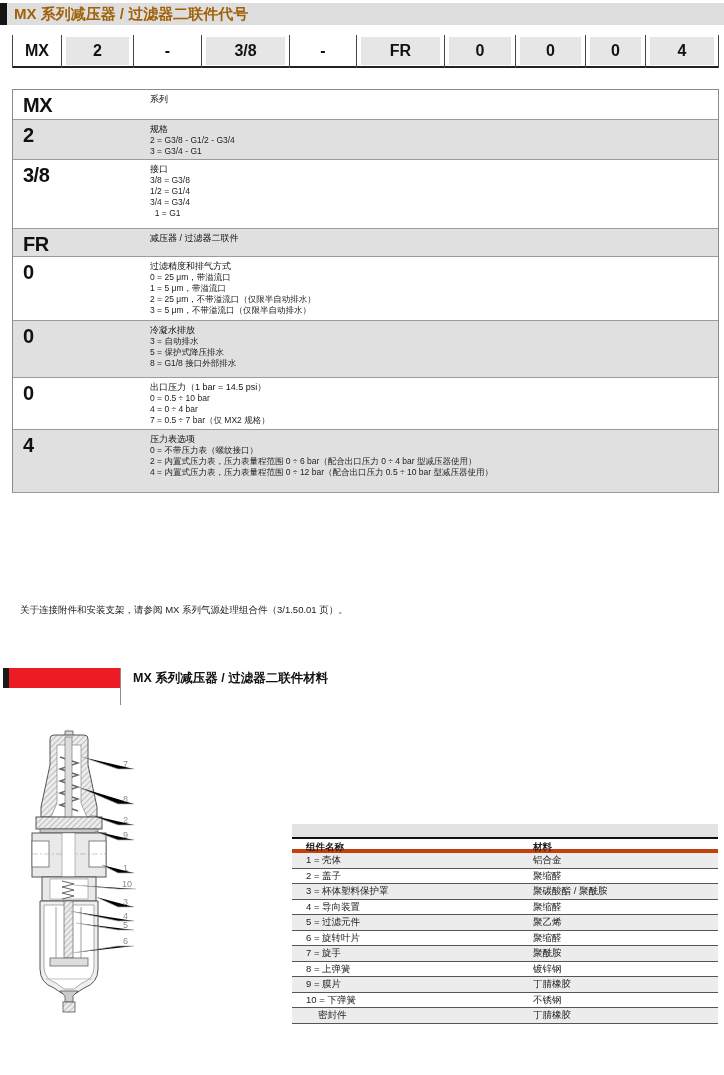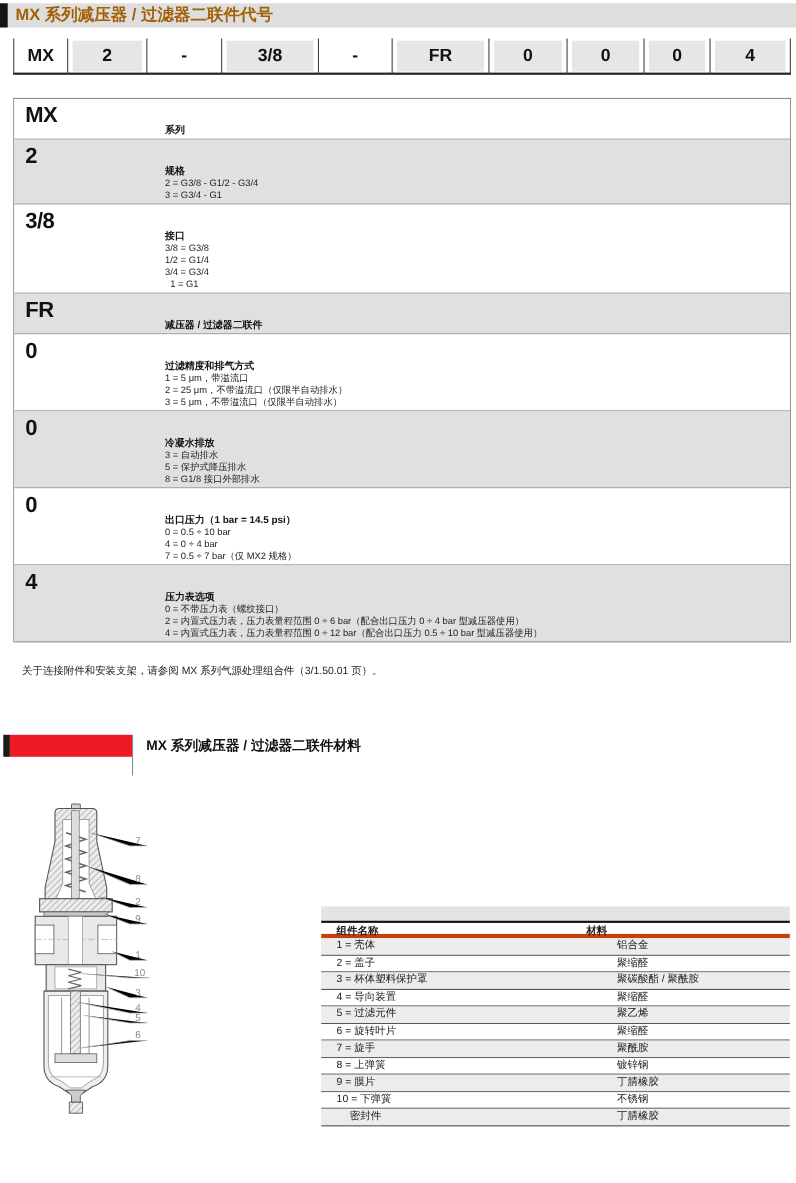--- a/index.html
+++ b/index.html
@@ -19,21 +19,21 @@
   .oc-box { position:absolute; left:4px; right:4px; top:2px; bottom:3px; display:flex; align-items:center; justify-content:center; }
   .oc-box.shaded { background:#e6e6e6; }
   .oc-val { font-weight:bold; font-size:16px; color:#111; }
 
   
   .code-table { position:absolute; top:89px; left:12px; width:707px; border:1px solid #8a8a8a; border-bottom:none; }
   .ct-row { display:flex; border-bottom:1px solid #9a9a9a; background:#fff; }
   .ct-row.shaded { background:#e0e0e0; }
   .ct-code { flex:0 0 135px; font-weight:bold; font-size:20px; line-height:24px; padding:3px 0 0 10px; color:#111; letter-spacing:-0.5px; }
   .ct-desc { flex:1; padding:4px 6px 2px 2px; }
-  .ct-title { font-weight:bold; font-size:9px; line-height:11px; color:#111;margin-top:19px; }
+  .ct-title { font-weight:normal; font-size:9px; line-height:11px; color:#111; }
   .ct-opt { font-size:8.5px; line-height:11px; color:#222; white-space:pre-wrap; }
 
   
   .note { position:absolute; top:604px; left:20px; font-size:9.5px; color:#222; }
 
   
   .sec-black { position:absolute; top:668px; left:3px; width:6px; height:20px; background:#1a1a1a; }
   .sec-red { position:absolute; top:668px; left:9px; width:111px; height:20px; }
   .sec-line { position:absolute; top:668px; left:120px; width:1px; height:37px; background:#8a8a8a; }
   .sec-title { position:absolute; top:670px; left:133px; font-weight:bold; font-size:12.5px; color:#111; }
@@ -45,21 +45,21 @@
   
   .mat-table { position:absolute; top:824px; left:292px; width:426px; }
   .mat-strip { height:13px; background:#e3e3e3; }
   .mat-head { position:relative; height:16px; border-top:2px solid #111; border-bottom:4px solid #c2410c; font-weight:bold; font-size:9.5px; line-height:14px; background:#fff; }
   .mat-head .c1 { position:absolute; left:14px; top:1px; }
   .mat-head .c2 { position:absolute; left:241px; top:1px; }
   .mat-row { position:relative; height:15.5px; border-bottom:1px solid #555; font-size:9.5px; line-height:14.5px; background:#fff; }
   .mat-row.shaded { background:#ececec; }
   .mat-row .c1 { position:absolute; left:14px; top:0; }
   .mat-row .c1.indent { left:26px; }
-  .mat-row .c2 { position:absolute; left:241px; top:0;margin-left:28px; }
+  .mat-row .c2 { position:absolute; left:241px; top:0; }
 </style>
 </head>
 <body>
 
 <div id="page">
 
   <div class="hdr">
     <div class="hdr-accent"></div>
     <div class="hdr-title">MX 系列减压器 / 过滤器二联件代号</div>
   </div>
@@ -145,20 +145,21 @@
       <div class="ct-row shaded" style="min-height: 27px;">
         <div class="ct-code">FR</div>
         <div class="ct-desc">
           <div class="ct-title">减压器 / 过滤器二联件</div>
         </div>
       </div>
       <div class="ct-row" style="min-height: 64px;">
         <div class="ct-code">0</div>
         <div class="ct-desc">
           <div class="ct-title">过滤精度和排气方式</div>
+          <div class="ct-opt">0 = 25 μm，带溢流口</div>
           <div class="ct-opt">1 = 5 μm，带溢流口</div>
           <div class="ct-opt">2 = 25 μm，不带溢流口（仅限半自动排水）</div>
           <div class="ct-opt">3 = 5 μm，不带溢流口（仅限半自动排水）</div>
         </div>
       </div>
       <div class="ct-row shaded" style="min-height: 57px;">
         <div class="ct-code">0</div>
         <div class="ct-desc">
           <div class="ct-title">冷凝水排放</div>
           <div class="ct-opt">3 = 自动排水</div>

